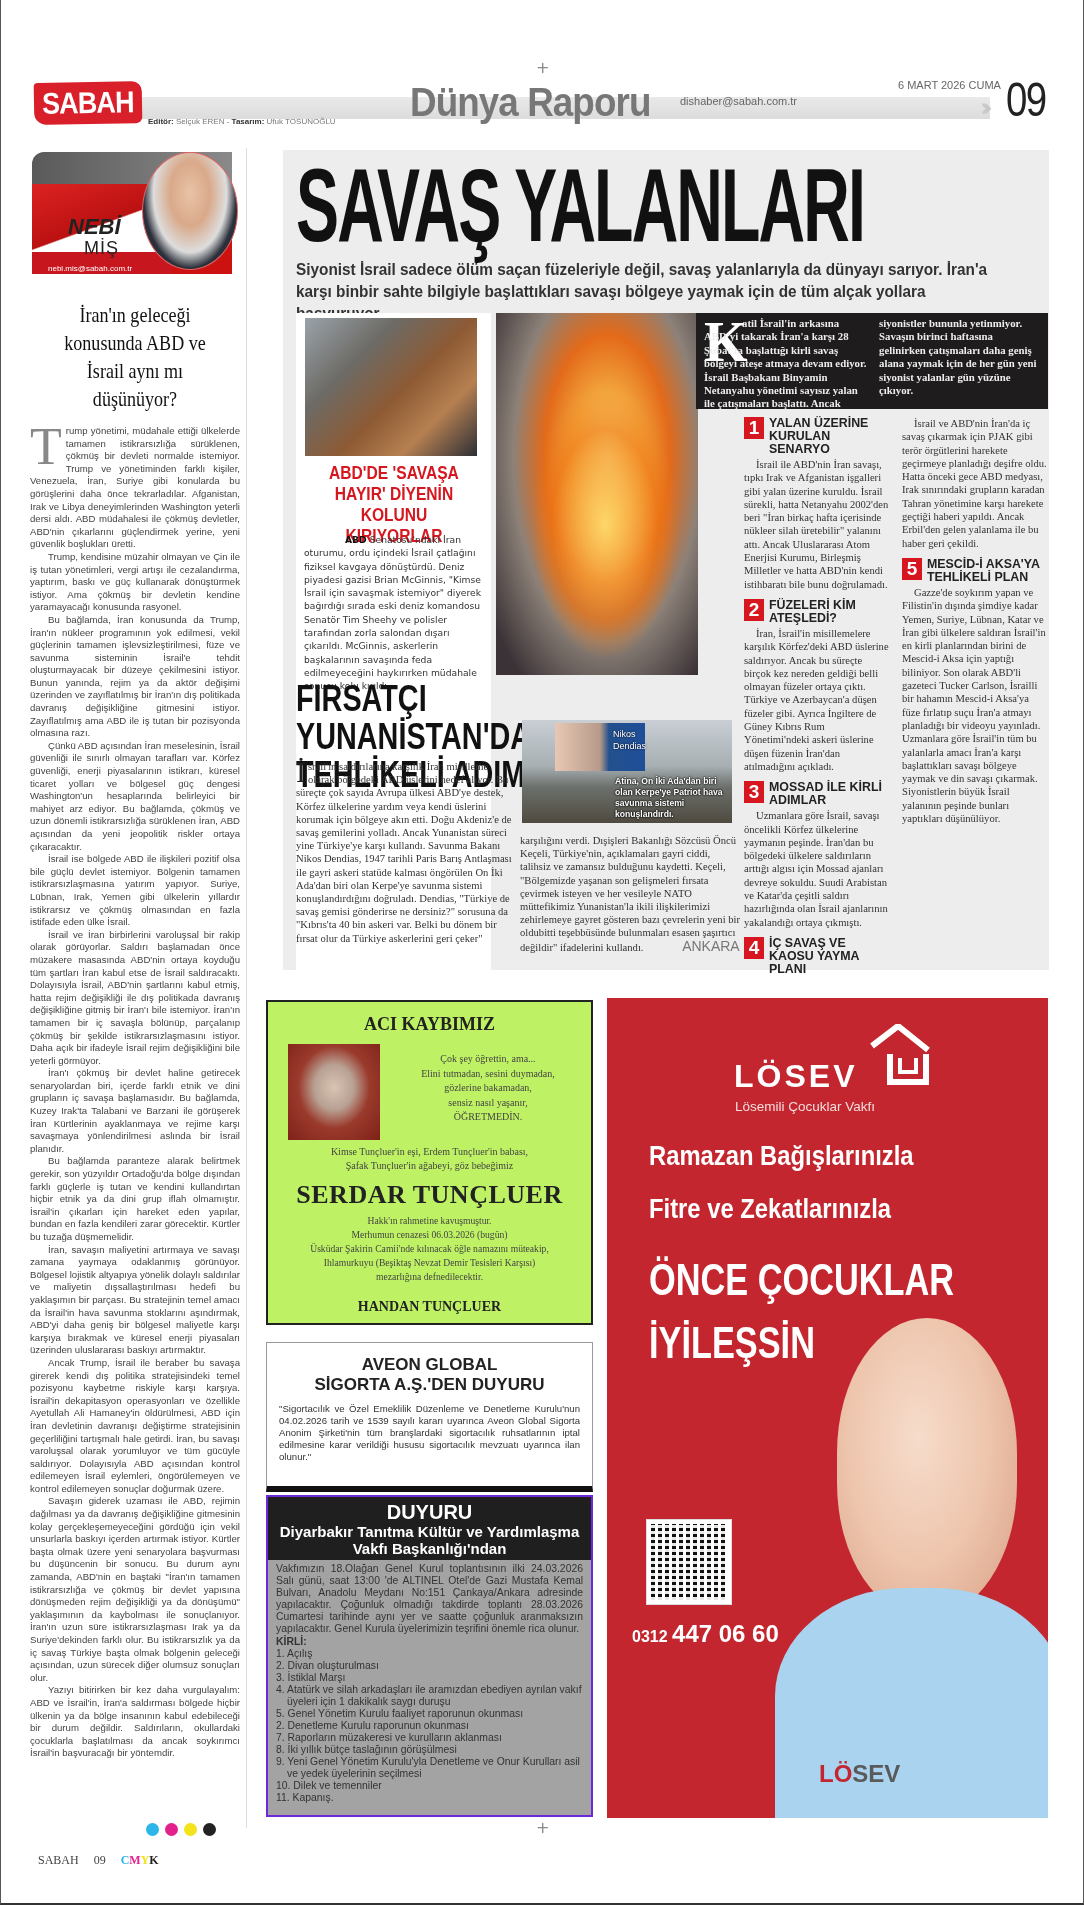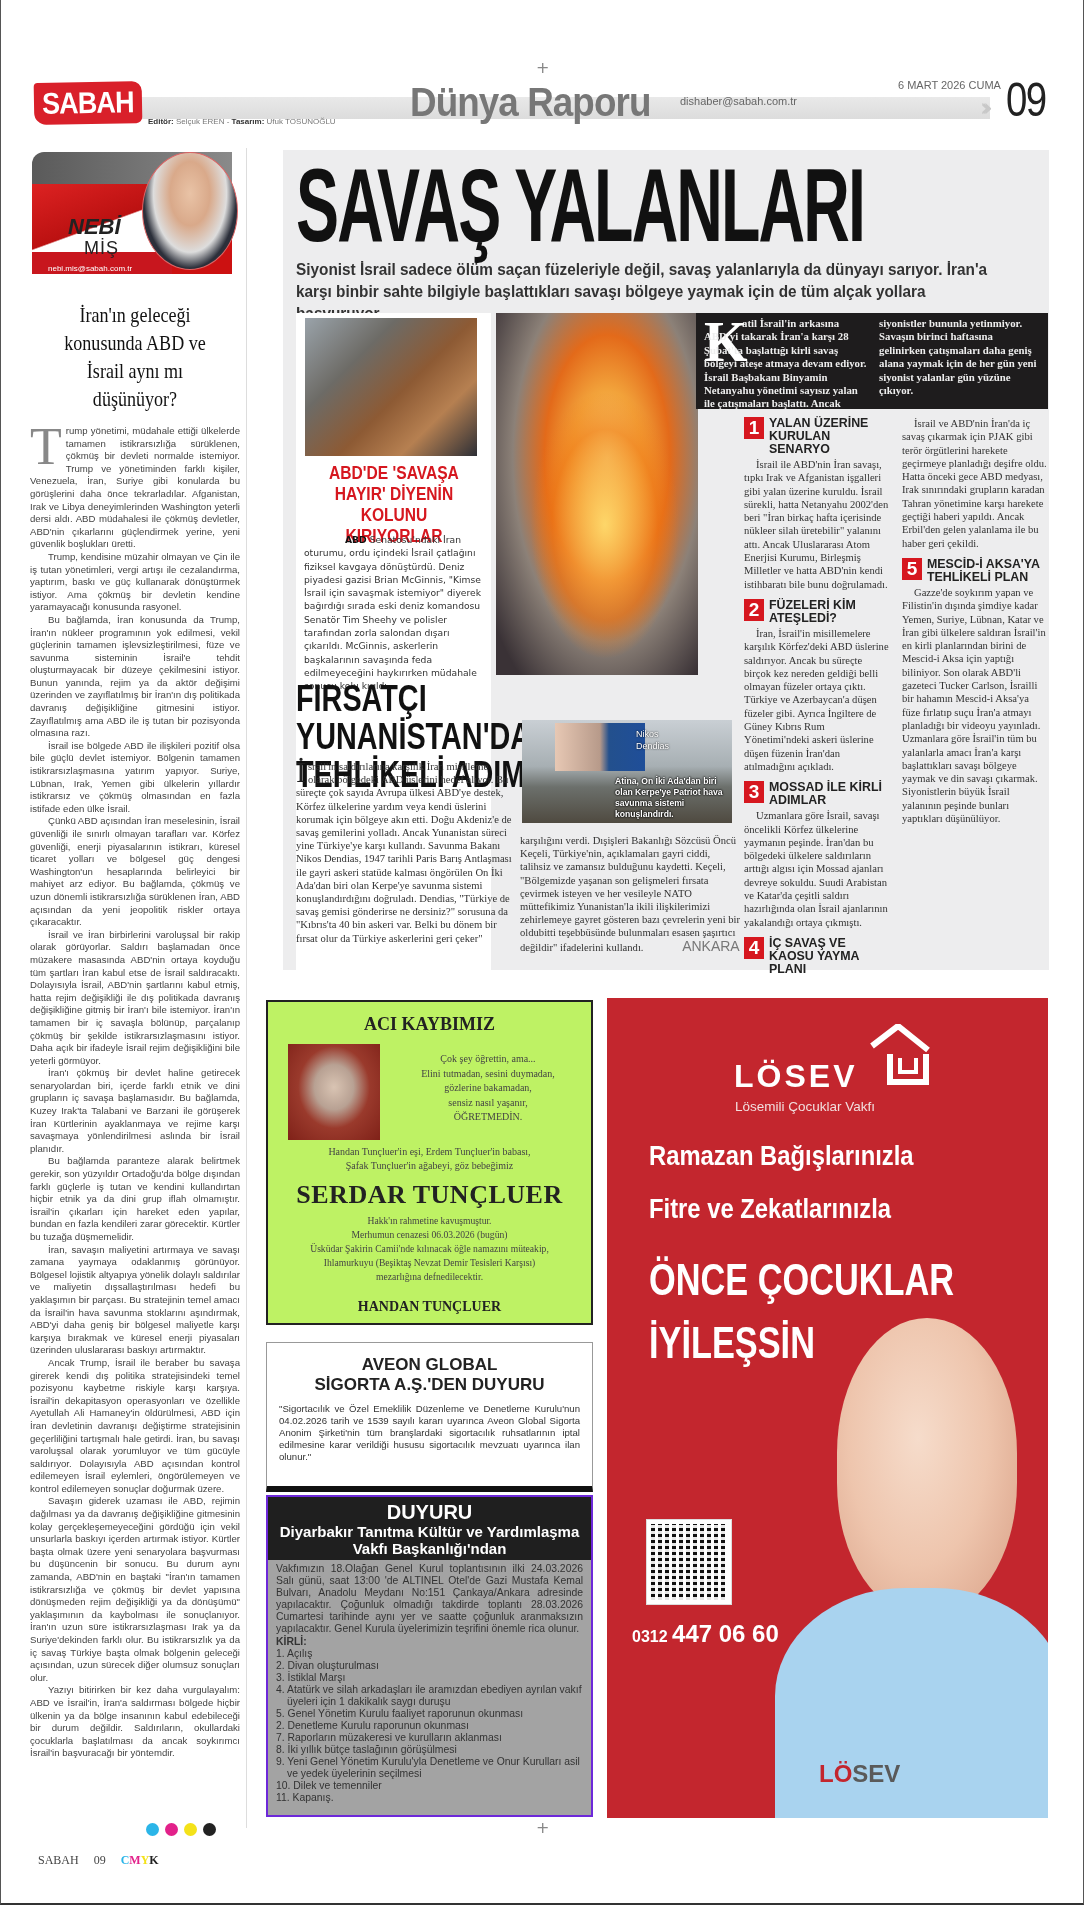--- a/index.html
+++ b/index.html
@@ -148,22 +148,22 @@
     <div class="author-photo"></div>
     <div class="author-first">NEBİ</div>
     <div class="author-last">MİŞ</div>
     <div class="author-email">nebi.mis@sabah.com.tr</div>
   </div>
   <div class="col-headline">İran'ın geleceği konusunda ABD ve İsrail aynı mı düşünüyor?</div>
   <div class="col-body">
     <p class="first"><span class="dropcap-T">T</span><span>rump yönetimi, müdahale ettiği ülkelerde tamamen istikrarsızlığa sürüklenen, çökmüş bir devleti normalde istemiyor. Trump ve yönetiminden farklı kişiler, Venezuela, İran, Suriye gibi konularda bu görüşlerini daha önce tekrarladılar. Afganistan, Irak ve Libya deneyimlerinden Washington yeterli dersi aldı. ABD müdahalesi ile çökmüş devletler, ABD'nin çıkarlarını güçlendirmek yerine, yeni güvenlik boşlukları üretti.</span></p>
     <p>Trump, kendisine müzahir olmayan ve Çin ile iş tutan yönetimleri, vergi artışı ile cezalandırma, yaptırım, baskı ve güç kullanarak dönüştürmek istiyor. Ama çökmüş bir devletin kendine yaramayacağı konusunda rasyonel.</p>
     <p>Bu bağlamda, İran konusunda da Trump, İran'ın nükleer programının yok edilmesi, vekil güçlerinin tamamen işlevsizleştirilmesi, füze ve savunma sisteminin İsrail'e tehdit oluşturmayacak bir düzeye çekilmesini istiyor. Bunun yanında, rejim ya da aktör değişimi üzerinden ve zayıflatılmış bir İran'ın dış politikada davranış değişikliğine gitmesini istiyor. Zayıflatılmış ama ABD ile iş tutan bir pozisyonda olmasına razı.</p>
+    <p>Çünkü ABD açısından İran meselesinin, İsrail güvenliği ile sınırlı olmayan tarafları var. Körfez güvenliği, enerji piyasalarının istikrarı, küresel ticaret yolları ve bölgesel güç dengesi Washington'un hesaplarında belirleyici bir mahiyet arz ediyor. Bu bağlamda, çökmüş ve uzun dönemli istikrarsızlığa sürüklenen İran, ABD açısından da yeni jeopolitik riskler ortaya çıkaracaktır.</p>
     <p>İsrail ise bölgede ABD ile ilişkileri pozitif olsa bile güçlü devlet istemiyor. Bölgenin tamamen istikrarsızlaşmasına yatırım yapıyor. Suriye, Lübnan, Irak, Yemen gibi ülkelerin yıllardır istikrarsız ve çökmüş olmasından en fazla istifade eden ülke İsrail.</p>
-    <p>Çünkü ABD açısından İran meselesinin, İsrail güvenliği ile sınırlı olmayan tarafları var. Körfez güvenliği, enerji piyasalarının istikrarı, küresel ticaret yolları ve bölgesel güç dengesi Washington'un hesaplarında belirleyici bir mahiyet arz ediyor. Bu bağlamda, çökmüş ve uzun dönemli istikrarsızlığa sürüklenen İran, ABD açısından da yeni jeopolitik riskler ortaya çıkaracaktır.</p>
     <p>İsrail ve İran birbirlerini varoluşsal bir rakip olarak görüyorlar. Saldırı başlamadan önce müzakere masasında ABD'nin ortaya koyduğu tüm şartları İran kabul etse de İsrail saldıracaktı. Dolayısıyla İsrail, ABD'nin şartlarını kabul etmiş, hatta rejim değişikliği ile dış politikada davranış değişikliğine gitmiş bir İran'ı bile istemiyor. İran'ın tamamen bir iç savaşla bölünüp, parçalanıp çökmüş bir şekilde istikrarsızlaşmasını istiyor. Daha açık bir ifadeyle İsrail rejim değişikliğini bile yeterli görmüyor.</p>
     <p>İran'ı çökmüş bir devlet haline getirecek senaryolardan biri, içerde farklı etnik ve dini grupların iç savaşa başlamasıdır. Bu bağlamda, Kuzey Irak'ta Talabani ve Barzani ile görüşerek İran Kürtlerinin ayaklanmaya ve rejime karşı savaşmaya yönlendirilmesi aslında bir İsrail planıdır.</p>
     <p>Bu bağlamda paranteze alarak belirtmek gerekir, son yüzyıldır Ortadoğu'da bölge dışından farklı güçlerle iş tutan ve kendini kullandırtan hiçbir etnik ya da dini grup iflah olmamıştır. İsrail'in çıkarları için hareket eden yapılar, bundan en fazla kendileri zarar görecektir. Kürtler bu tuzağa düşmemelidir.</p>
     <p>İran, savaşın maliyetini artırmaya ve savaşı zamana yaymaya odaklanmış görünüyor. Bölgesel lojistik altyapıya yönelik dolaylı saldırılar ve maliyetin dışsallaştırılması hedefi bu yaklaşımın bir parçası. Bu stratejinin temel amacı da İsrail'in hava savunma stoklarını aşındırmak, ABD'yi daha geniş bir bölgesel maliyetle karşı karşıya bırakmak ve küresel enerji piyasaları üzerinden uluslararası baskıyı artırmaktır.</p>
     <p>Ancak Trump, İsrail ile beraber bu savaşa girerek kendi dış politika stratejisindeki temel pozisyonu kaybetme riskiyle karşı karşıya. İsrail'in dekapitasyon operasyonları ve özellikle Ayetullah Ali Hamaney'in öldürülmesi, ABD için İran devletinin davranışı değiştirme stratejisinin geçerliliğini tartışmalı hale getirdi. İran, bu savaşı varoluşsal olarak yorumluyor ve tüm gücüyle saldırıyor. Dolayısıyla ABD açısından kontrol edilemeyen İsrail eylemleri, öngörülemeyen ve kontrol edilemeyen sonuçlar doğurmak üzere.</p>
     <p>Savaşın giderek uzaması ile ABD, rejimin dağılması ya da davranış değişikliğine gitmesinin kolay gerçekleşemeyeceğini gördüğü için vekil unsurlarla baskıyı içerden artırmak istiyor. Kürtler başta olmak üzere yeni senaryolara başvurması bu düşüncenin bir sonucu. Bu durum aynı zamanda, ABD'nin en baştaki "İran'ın tamamen istikrarsızlığa ve çökmüş bir devlet yapısına dönüşmeden rejim değişikliği ya da dönüşümü" yaklaşımının da kaybolması ile sonuçlanıyor. İran'ın uzun süre istikrarsızlaşması Irak ya da Suriye'dekinden farklı olur. Bu istikrarsızlık ya da iç savaş Türkiye başta olmak bölgenin geleceği açısından, uzun sürecek diğer olumsuz sonuçları olur.</p>
     <p>Yazıyı bitirirken bir kez daha vurgulayalım: ABD ve İsrail'in, İran'a saldırması bölgede hiçbir ülkenin ya da bölge insanının kabul edebileceği bir durum değildir. Saldırıların, okullardaki çocuklarla başlatılması da ancak soykırımcı İsrail'in başvuracağı bir yöntemdir.</p>
   </div>
 </div>
 <div class="col-divider"></div>
@@ -218,37 +218,37 @@
         <div class="num-badge">5</div>
         <div class="item-title">MESCİD-İ AKSA'YA TEHLİKELİ PLAN</div>
       </div>
     <div class="item-body">Gazze'de soykırım yapan ve Filistin'in dışında şimdiye kadar Yemen, Suriye, Lübnan, Katar ve İran gibi ülkelere saldıran İsrail'in en kirli planlarından birini de Mescid-i Aksa için yaptığı biliniyor. Son olarak ABD'li gazeteci Tucker Carlson, İsrailli bir hahamın Mescid-i Aksa'ya füze fırlatıp suçu İran'a atmayı planladığı bir videoyu yayınladı. Uzmanlara göre İsrail'in tüm bu yalanlarla amacı İran'a karşı başlattıkları savaşı bölgeye yaymak ve din savaşı çıkarmak. Siyonistlerin büyük İsrail yalanının peşinde bunları yaptıkları düşünülüyor.</div>
   </div>
 </div>
 
 <div class="yun-head">FIRSATÇI YUNANİSTAN'DAN TEHLİKELİ ADIM</div>
 <div class="yun-photo"></div>
 <div class="dendias"></div>
-<div class="dendias-label" style="width:40px;margin-left:23px;">Nikos Dendias</div>
+<div class="dendias-label" style="width:40px;">Nikos Dendias</div>
 <div class="yun-caption">Atina, On İki Ada'dan biri olan Kerpe'ye Patriot hava savunma sistemi konuşlandırdı.</div>
 <div class="yun-body1"><span class="dropI">İ</span><span>srail'in saldırılarına karşılık İran misilleme olarak bölgedeki ABD üslerini hedef alıyor. Bu süreçte çok sayıda Avrupa ülkesi ABD'ye destek, Körfez ülkelerine yardım veya kendi üslerini korumak için bölgeye akın etti. Doğu Akdeniz'e de savaş gemilerini yolladı. Ancak Yunanistan süreci yine Türkiye'ye karşı kullandı. Savunma Bakanı Nikos Dendias, 1947 tarihli Paris Barış Antlaşması ile gayri askeri statüde kalması öngörülen On İki Ada'dan biri olan Kerpe'ye savunma sistemi konuşlandırdığını doğruladı. Dendias, "Türkiye de savaş gemisi gönderirse ne dersiniz?" sorusuna da "Kıbrıs'ta 40 bin askeri var. Belki bu dönem bir fırsat olur da Türkiye askerlerini geri çeker"</span></div>
 <div class="yun-body2"><span>karşılığını verdi. Dışişleri Bakanlığı Sözcüsü Öncü Keçeli, Türkiye'nin, açıklamaları gayri ciddi, talihsiz ve zamansız bulduğunu kaydetti. Keçeli, "Bölgemizde yaşanan son gelişmeleri fırsata çevirmek isteyen ve her vesileyle NATO müttefikimiz Yunanistan'la ikili ilişkilerimizi zehirlemeye gayret gösteren bazı çevrelerin yeni bir oldubitti teşebbüsünde bulunmaları esasen şaşırtıcı değildir" ifadelerini kullandı.</span> <span class="dateline">ANKARA</span></div>
 
 <div class="obit">
   <div class="obit-title">ACI KAYBIMIZ</div>
   <div class="obit-photo"></div>
   <div class="obit-poem">
     <div>Çok şey öğrettin, ama...</div>
     <div>Elini tutmadan, sesini duymadan,</div>
     <div>gözlerine bakamadan,</div>
     <div>sensiz nasıl yaşanır,</div>
     <div>ÖĞRETMEDİN.</div>
   </div>
   <div class="obit-family">
-    <div>Handan Tunçluer'in eşi, Erdem Tunçluer'in babası,</div>
+    <div>Kimse Tunçluer'in eşi, Erdem Tunçluer'in babası,</div>
     <div>Şafak Tunçluer'in ağabeyi, göz bebeğimiz</div>
   </div>
   <div class="obit-name">SERDAR TUNÇLUER</div>
   <div class="obit-details">
     <div>Hakk'ın rahmetine kavuşmuştur.</div>
     <div>Merhumun cenazesi 06.03.2026 (bugün)</div>
     <div>Üsküdar Şakirin Camii'nde kılınacak öğle namazını müteakip,</div>
     <div>Ihlamurkuyu (Beşiktaş Nevzat Demir Tesisleri Karşısı)</div>
     <div>mezarlığına defnedilecektir.</div>
   </div>

